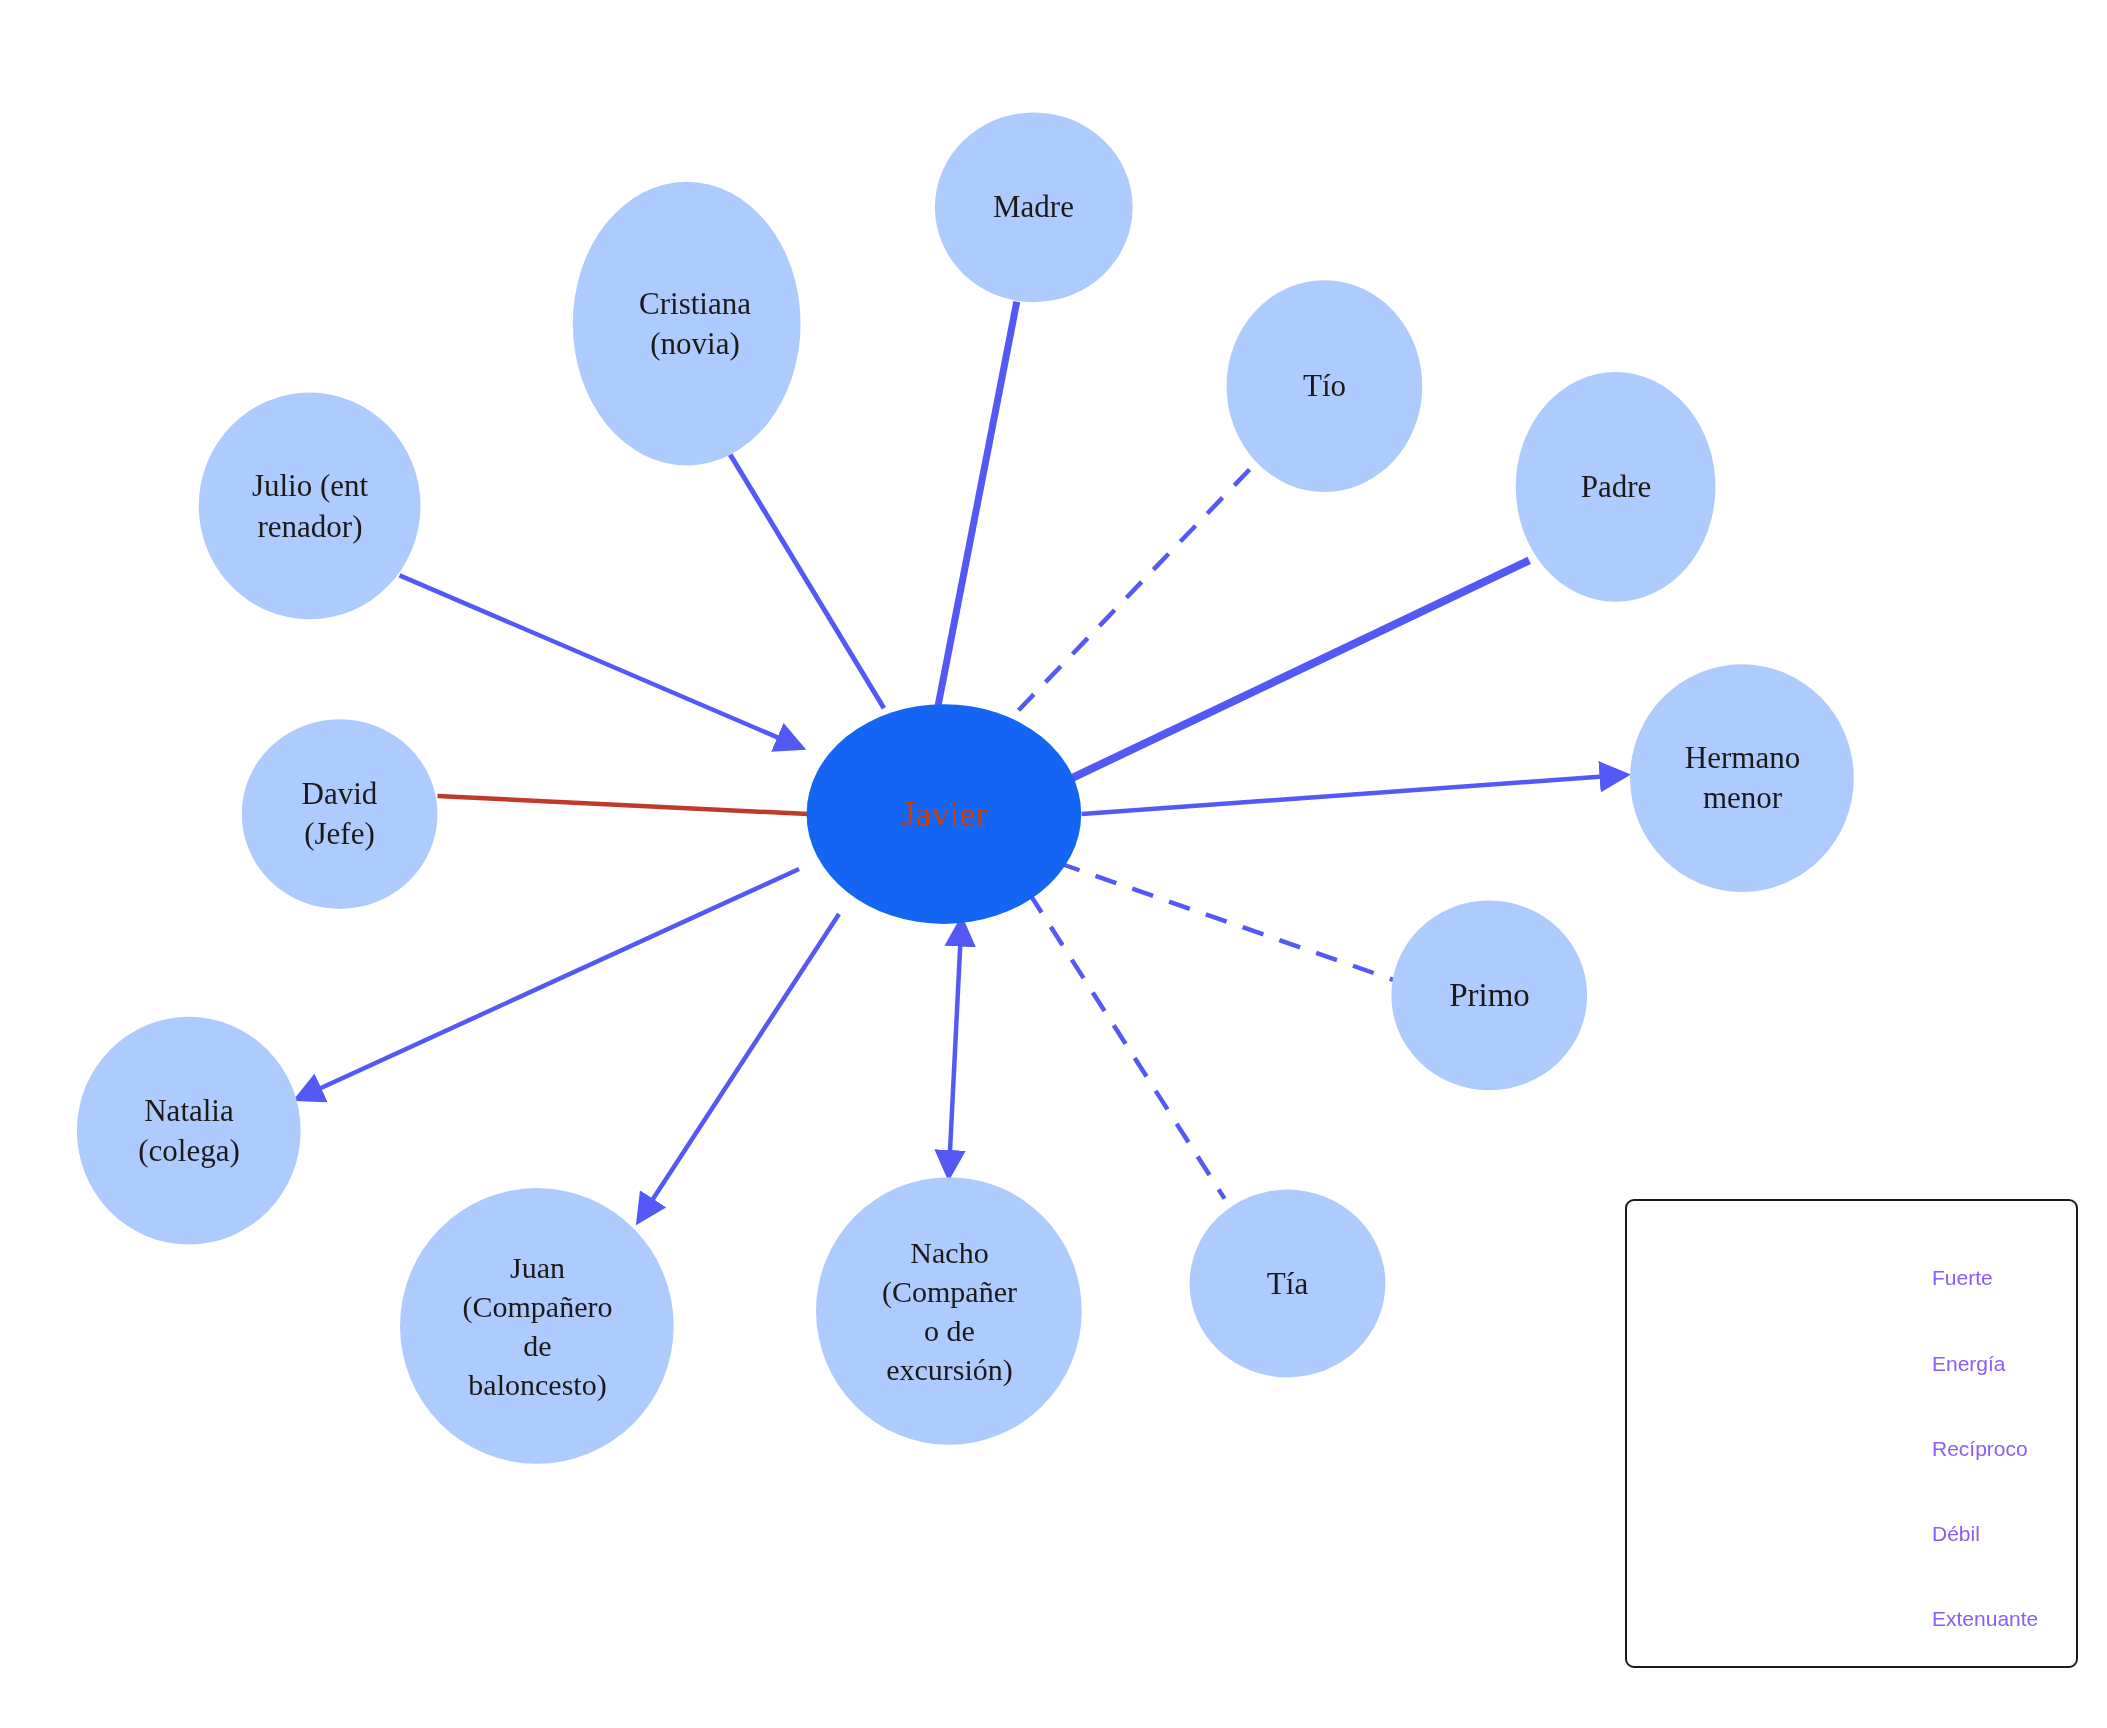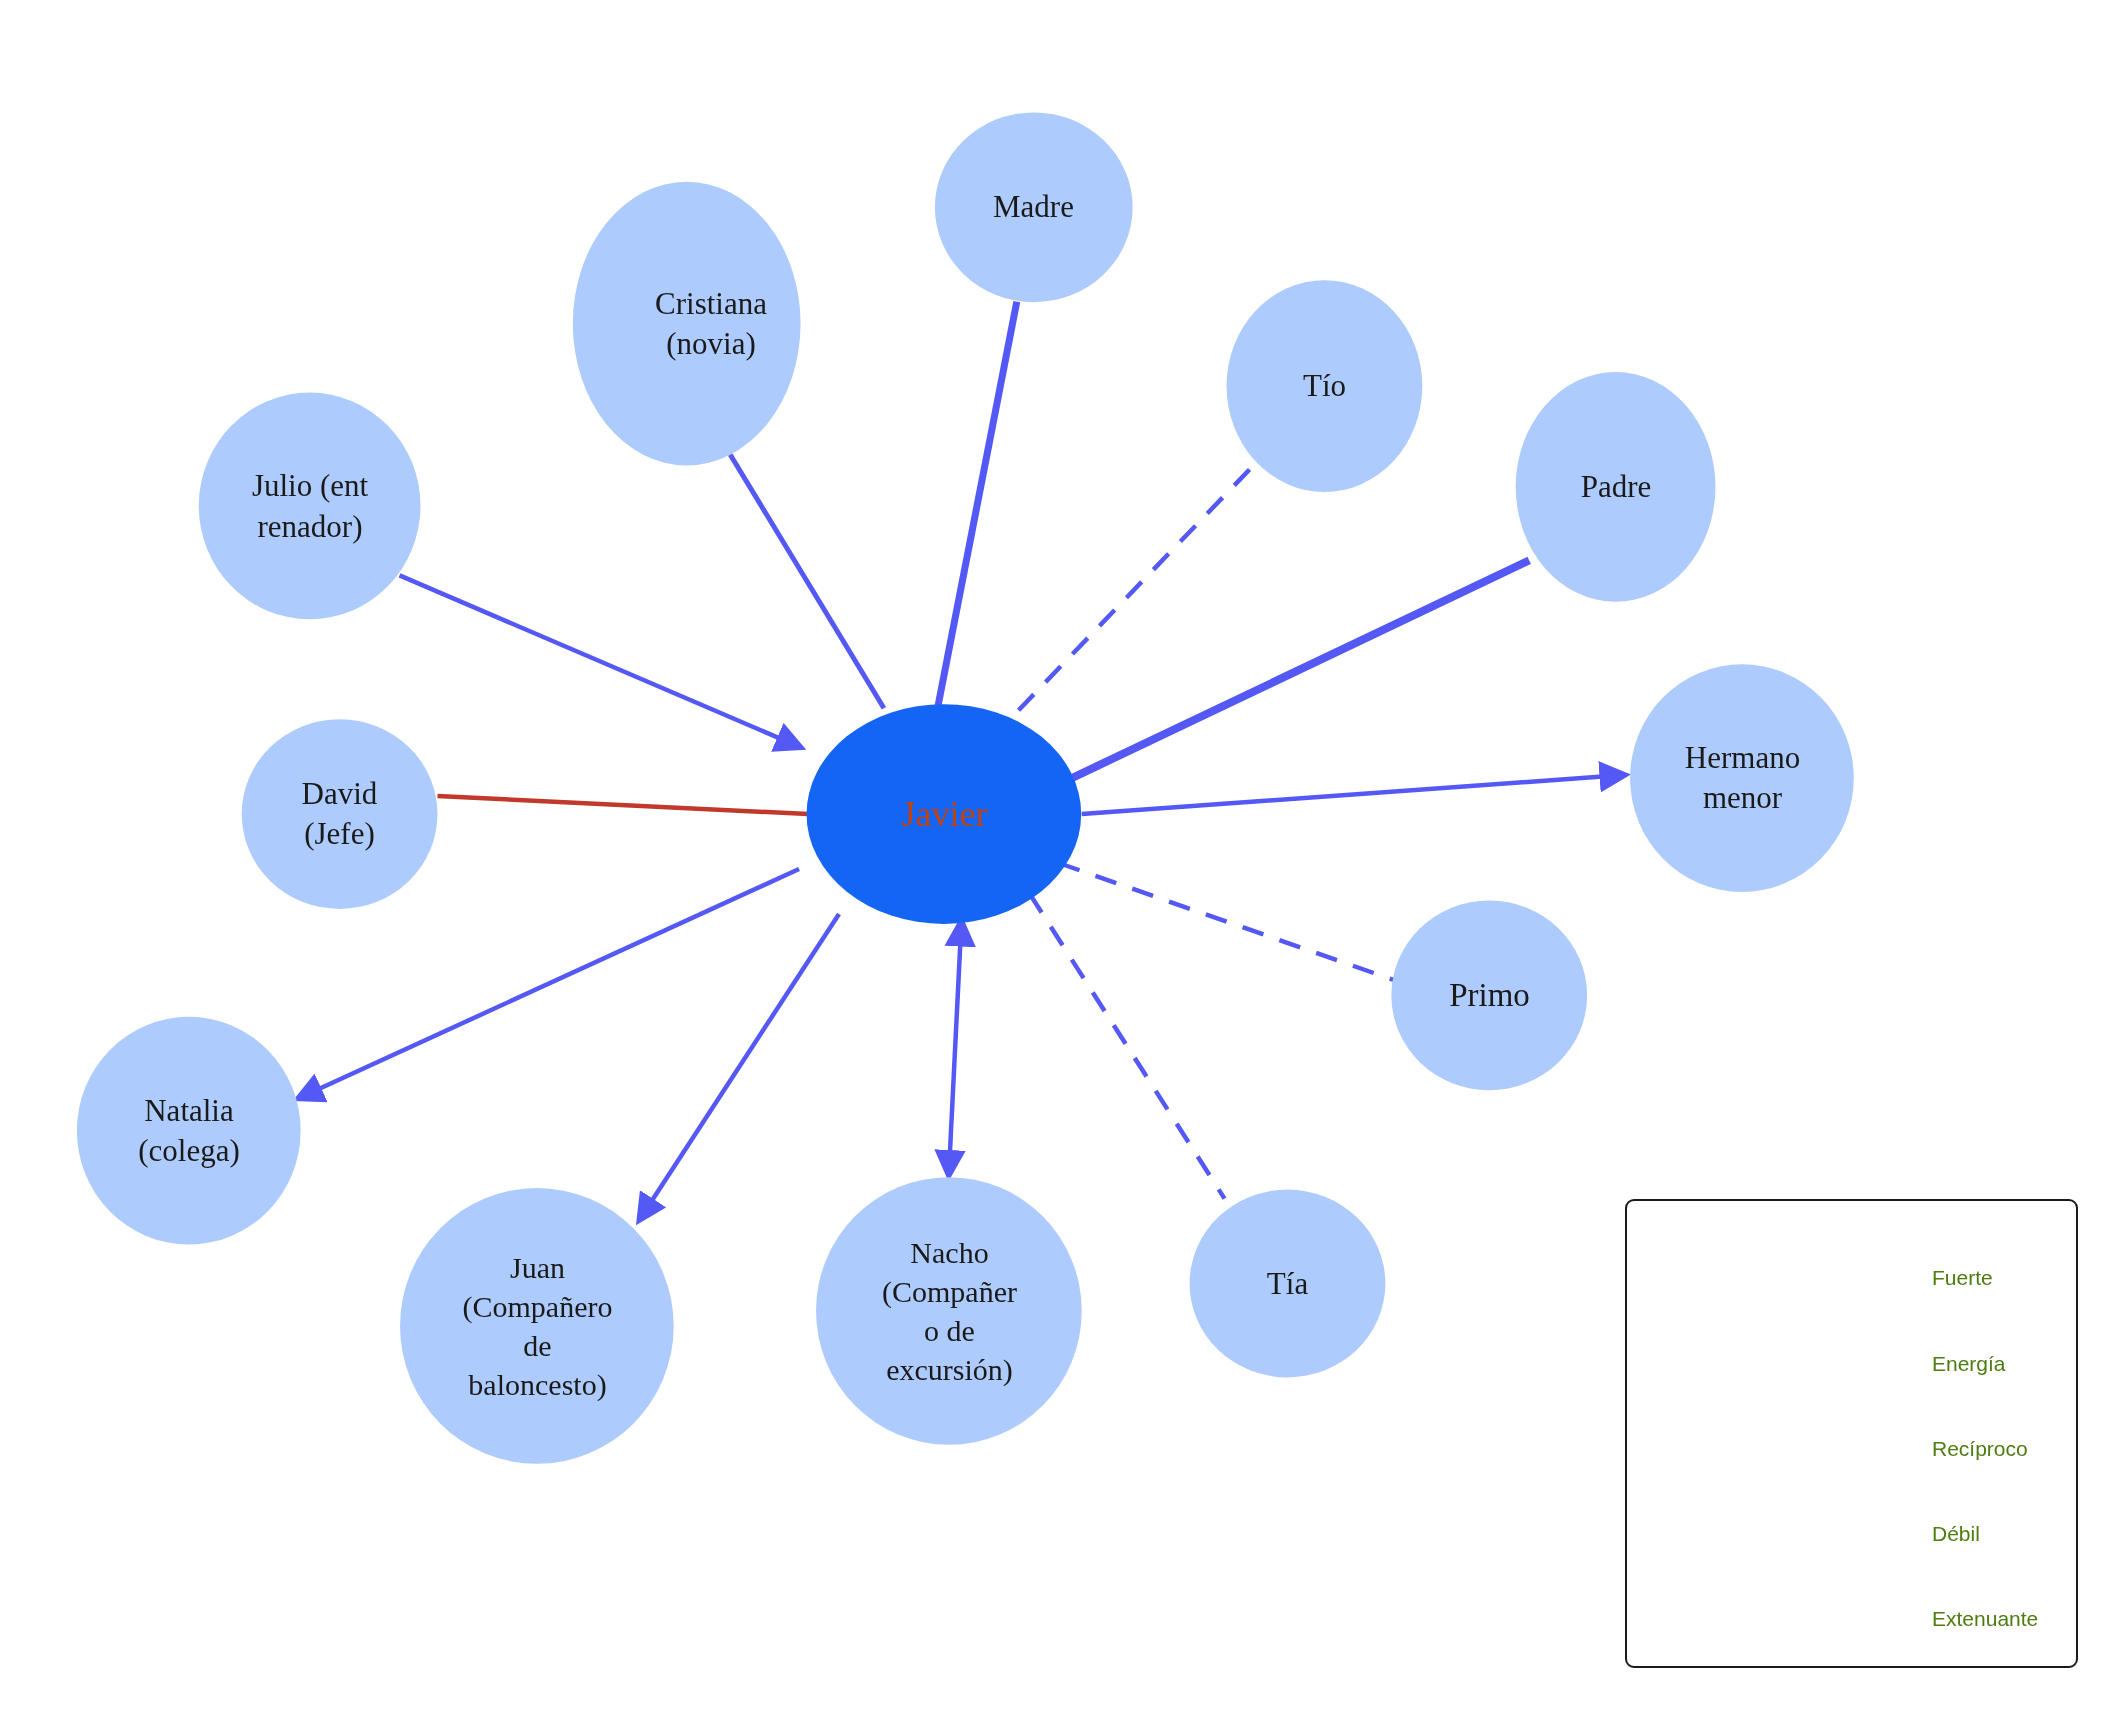--- a/index.html
+++ b/index.html
@@ -25,21 +25,21 @@
     position:absolute;
     border:2px solid #1a1a1a;
     border-radius:9px;
     background:#ffffff;
     box-sizing:border-box;
   }
   .legend-row { position:absolute; display:flex; align-items:center; }
   .legend-text {
     font-family:"Liberation Sans", sans-serif;
     font-size:21px;
-    color:#4d7c0f;
+    color:#8b5cf6;
     white-space:nowrap;
   }
 </style>
 </head>
 <body>
 
 <div id="stage">
   <svg class="graph" id="graph-svg" viewBox="0 0 4221 3462" xmlns="http://www.w3.org/2000/svg">
     <defs>
       <marker id="arrow-end" viewBox="0 0 12 12" refX="9" refY="6" markerWidth="7" markerHeight="7" orient="auto-start-reverse">
@@ -82,21 +82,21 @@
         <line x1="3310" y1="2560" x2="3845" y2="2560" stroke="#5458F5" stroke-width="13"></line>
         <line x1="3310" y1="2732" x2="3845" y2="2732" stroke="#5458F5" stroke-width="8" marker-end="url(#arrow-end)"></line>
         <line x1="3310" y1="2902" x2="3845" y2="2902" stroke="#5458F5" stroke-width="8" marker-end="url(#arrow-end)" marker-start="url(#arrow-start)"></line>
         <line x1="3310" y1="3072" x2="3845" y2="3072" stroke="#5458F5" stroke-width="11" stroke-dasharray="44 34"></line>
         <line x1="3310" y1="3242" x2="3845" y2="3242" stroke="#C0392B" stroke-width="7"></line>
       </g>
   </svg>
 
   <div id="labels-layer">
       <div class="node-label" style="left: 951px; top: 112px; width: 165px; height: 190px; font-size: 31px;">Madre</div>
-      <div class="node-label" style="left: 616px; top: 182px; width: 190px; height: 284px; font-size: 31px;">Cristiana
+      <div class="node-label" style="left: 600px; top: 182px; width: 190px; height: 284px; font-size: 31px;">Cristiana
 (novia)</div>
       <div class="node-label" style="left: 215px; top: 393px; width: 190px; height: 227px; font-size: 31px; text-align: center;">Julio (ent
 renador)</div>
       <div class="node-label" style="left: 257px; top: 719px; width: 165px; height: 190px; font-size: 31px;">David
 (Jefe)</div>
       <div class="node-label" style="left: 94px; top: 1017px; width: 190px; height: 228px; font-size: 31px;">Natalia
 (colega)</div>
       <div class="node-label" style="left: 420px; top: 1188px; width: 235px; height: 276px; font-size: 30px;">Juan
 (Compañero
 de

